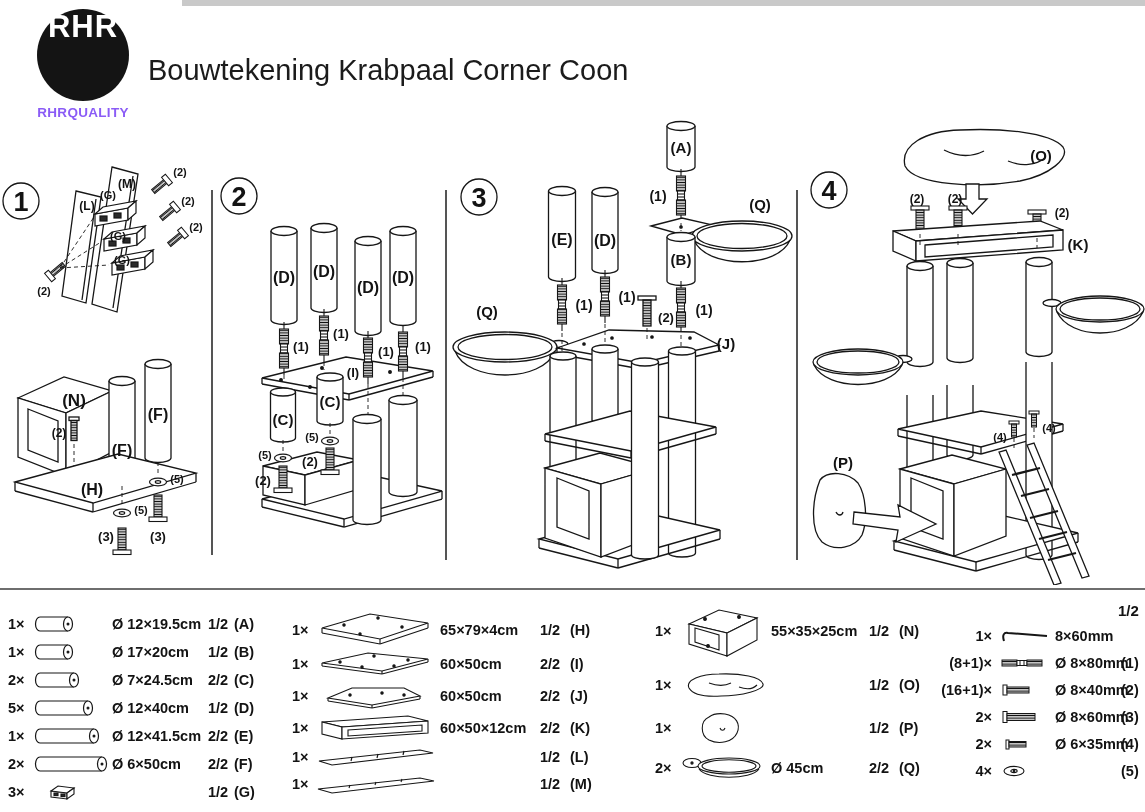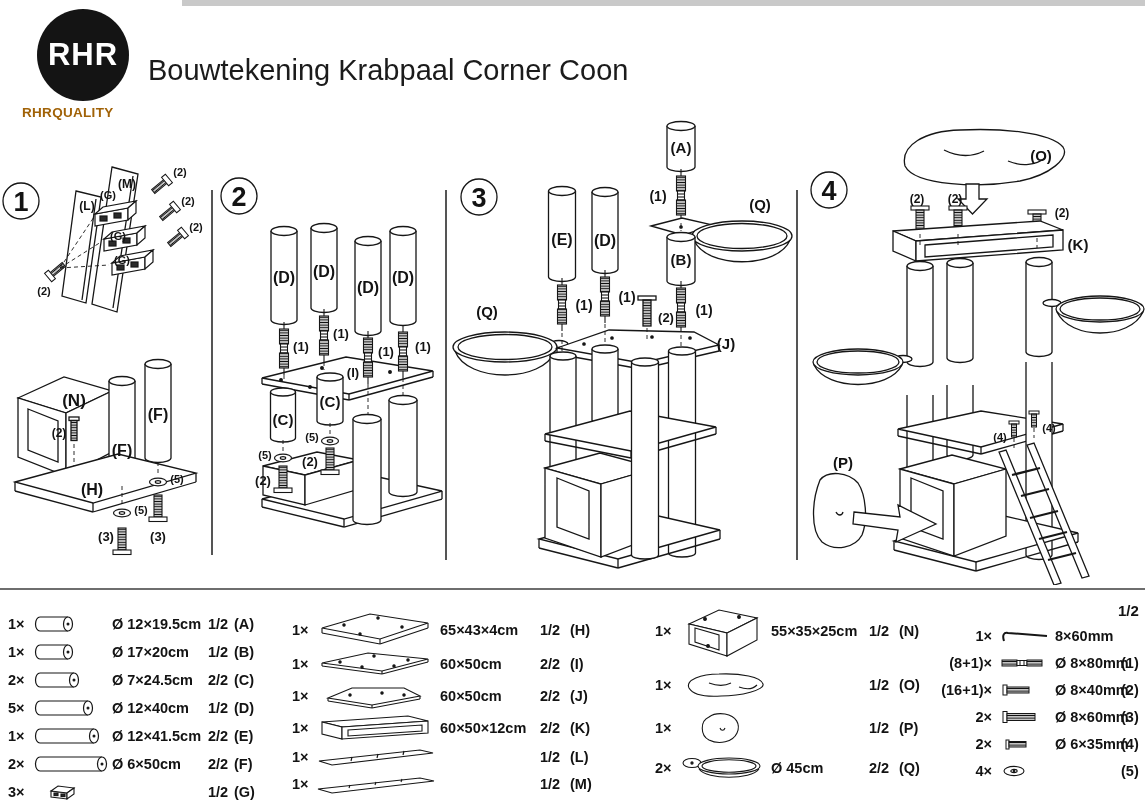--- a/index.html
+++ b/index.html
@@ -1,23 +1,23 @@
 <!DOCTYPE html>
 <html><head>
 <meta charset="utf-8">
 <style>
   html,body{margin:0;padding:0;background:#fff;}
   .page{position:relative;width:1145px;height:812px;background:#fff;overflow:hidden;
         font-family:"Liberation Sans",sans-serif;color:#131313;}
   .topbar{position:absolute;left:182px;top:0;right:0;height:6px;background:#c9c9c9;}
   .logo{position:absolute;left:37px;top:9px;width:92px;height:92px;border-radius:50%;
-        background:#141414;color:#fff;display:flex;align-items:center;justify-content:center;
+        background:#141414;color:#fff;display:flex;justify-content:center;
         font-weight:700;font-size:31px;letter-spacing:1px;}
-  .logo-sub{position:absolute;left:22px;top:105px;width:122px;
-        font-weight:700;font-size:13.5px;letter-spacing:.3px;color:#a16207;}
+  .logo-sub{position:absolute;left:22px;top:105px;width:122px;text-align:center;
+        font-weight:700;font-size:13.5px;letter-spacing:.3px;color:#8b5cf6;}
   .title{position:absolute;left:140px;top:46px;margin:8px;font-size:29px;font-weight:400;color:#1b1b1b;}
   .vdiv{position:absolute;width:2px;background:#555;}
   .hsep{position:absolute;left:0;top:588px;width:1145px;height:2px;background:#6e6e6e;}
   .step-svg{position:absolute;}
   svg text{font-family:"Liberation Sans",sans-serif;font-weight:700;fill:#131313;stroke:none;text-anchor:middle;}
   
   .pcol{position:absolute;display:flex;flex-direction:column;}
   .prow{display:grid;align-items:center;font-weight:700;font-size:14.5px;white-space:nowrap;}
   .prow .icon{display:flex;align-items:center;}
   .c1 .prow{grid-template-columns:26px 78px 96px 26px 1fr;height:28px;}
@@ -538,21 +538,21 @@
               <line x1="112" y1="13" x2="112" y2="18"></line>
               <line x1="6" y1="23" x2="64" y2="34"></line>
               <line x1="64" y1="34" x2="112" y2="18"></line>
               <circle cx="28" cy="15" r="1.2" fill="#161616"></circle>
               <circle cx="62" cy="8" r="1.2" fill="#161616"></circle>
               <circle cx="86" cy="17" r="1.2" fill="#161616"></circle>
               <circle cx="44" cy="24" r="1.2" fill="#161616"></circle>
             </g>
           </svg>
         </span>
-      <span class="size">65×43×4cm</span>
+      <span class="size">65×79×4cm</span>
       <span>1/2</span>
       <span>(H)</span>
     </div>
     <div class="prow" style="height:32px">
       <span class="qty">1×</span>
       <span class="icon">
           <svg width="118" height="30" viewBox="0 0 118 30">
             <g stroke="#161616" stroke-width="1.1" fill="#fff">
               <polygon points="6,14 52,4 112,10 66,22"></polygon>
               <line x1="6" y1="14" x2="6" y2="17"></line>

